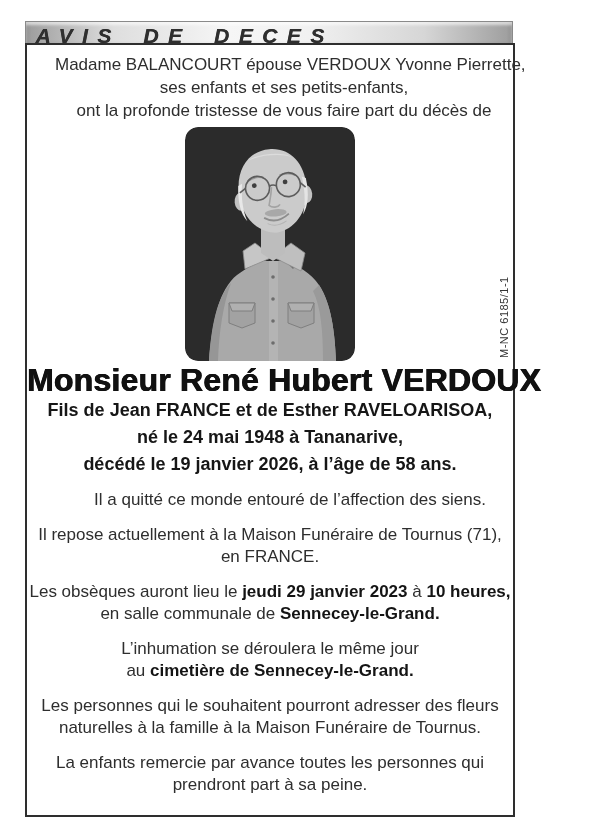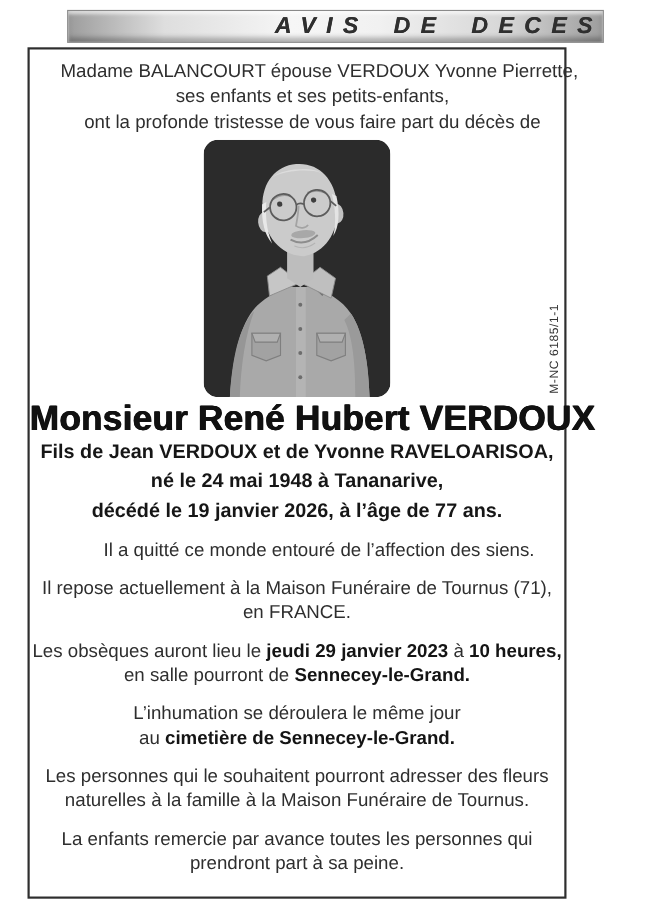--- a/index.html
+++ b/index.html
@@ -3,25 +3,25 @@
 <meta charset="utf-8">
 <style>
   html,body{margin:0;padding:0;}
   body{
     width:600px;height:828px;background:#ffffff;
     font-family:"Liberation Sans","DejaVu Sans",sans-serif;
     color:#2b2b2b;position:relative;overflow:hidden;
   }
   
   .banner{
-    position:absolute;left:25px;top:9px;width:488px;height:30px;
+    position:absolute;left:25px;top:21px;width:488px;height:30px;
     box-sizing:border-box;border:1px solid #8a8a8a;
     background:linear-gradient(90deg,#9c9c9c 0%,#dedede 18%,#f6f6f6 42%,#f1f1f1 58%,#d6d6d6 82%,#9d9d9d 100%);
     box-shadow:inset 0 3px 3px rgba(255,255,255,.6), inset 0 -4px 5px rgba(0,0,0,.28);
-    display:flex;align-items:center;justify-content:flex-end;margin-left:36px;
+    display:flex;align-items:center;justify-content:flex-start;
   }
   .banner-title{
     font-size:21px;font-weight:700;font-style:italic;
     letter-spacing:.45em;word-spacing:.35em;color:#2f2f2f;
     text-shadow:.3px 0 0 #2f2f2f;
     padding-left:.45em; 
     white-space:nowrap;
   }
   
   .notice-box{
@@ -128,36 +128,36 @@
           <path d="M87 60 C86 68 84 74 83 78 C86 81 92 81 94 78" stroke="#a3a3a3" stroke-width="1.6" fill="none"></path>
           <ellipse cx="89" cy="86" rx="11" ry="3.6" fill="#a8a8a8"></ellipse>
           <path d="M77 90 Q89 98 102 88" stroke="#8d8d8d" stroke-width="1.8" fill="none"></path>
           <path d="M80 96 Q89 101 99 95" stroke="#b4b4b4" stroke-width="1" fill="none"></path>
         </g>
       </g>
     </svg>
   </div>
 
   <div class="deceased-name line">Monsieur René Hubert VERDOUX</div>
-  <div class="deceased-sub line">Fils de Jean VERDOUX et de Yvonne RAVELOARISOA,</div>
+  <div class="deceased-sub line">Fils de Jean FRANCE et de Esther RAVELOARISOA,</div>
   <div class="deceased-sub line">né le 24 mai 1948 à Tananarive,</div>
-  <div class="deceased-sub line">décédé le 19 janvier 2026, à l’âge de 77 ans.</div>
+  <div class="deceased-sub line">décédé le 19 janvier 2026, à l’âge de 58 ans.</div>
 
   <div class="para first">
     <div class="line">Il a quitté ce monde entouré de l’affection des siens.</div>
   </div>
 
   <div class="para">
     <div class="line">Il repose actuellement à la Maison Funéraire de Tournus (71),</div>
     <div class="line">en FRANCE.</div>
   </div>
 
   <div class="para">
     <div class="line"><span>Les obsèques auront lieu le </span><span class="b">jeudi 29 janvier 2023</span><span> à </span><span class="b">10 heures,</span></div>
-    <div class="line"><span>en salle pourront de </span><span class="b">Sennecey-le-Grand.</span></div>
+    <div class="line"><span>en salle communale de </span><span class="b">Sennecey-le-Grand.</span></div>
   </div>
 
   <div class="para">
     <div class="line">L’inhumation se déroulera le même jour</div>
     <div class="line"><span>au </span><span class="b">cimetière de Sennecey-le-Grand.</span></div>
   </div>
 
   <div class="para">
     <div class="line">Les personnes qui le souhaitent pourront adresser des fleurs</div>
     <div class="line">naturelles à la famille à la Maison Funéraire de Tournus.</div>

